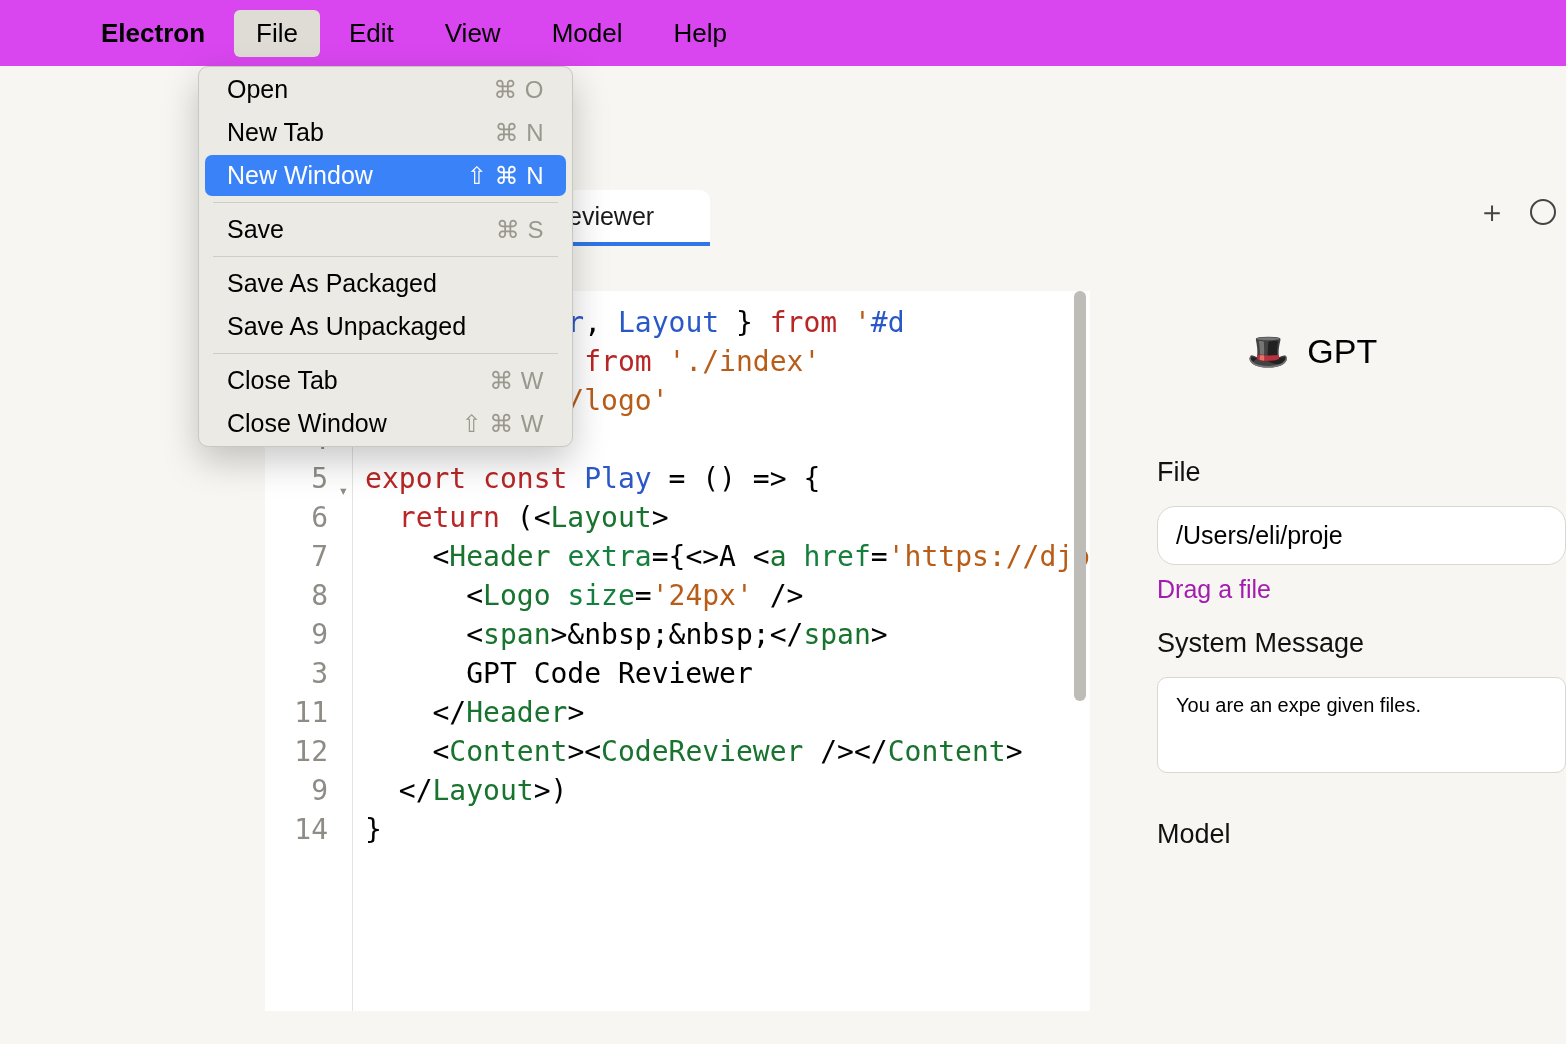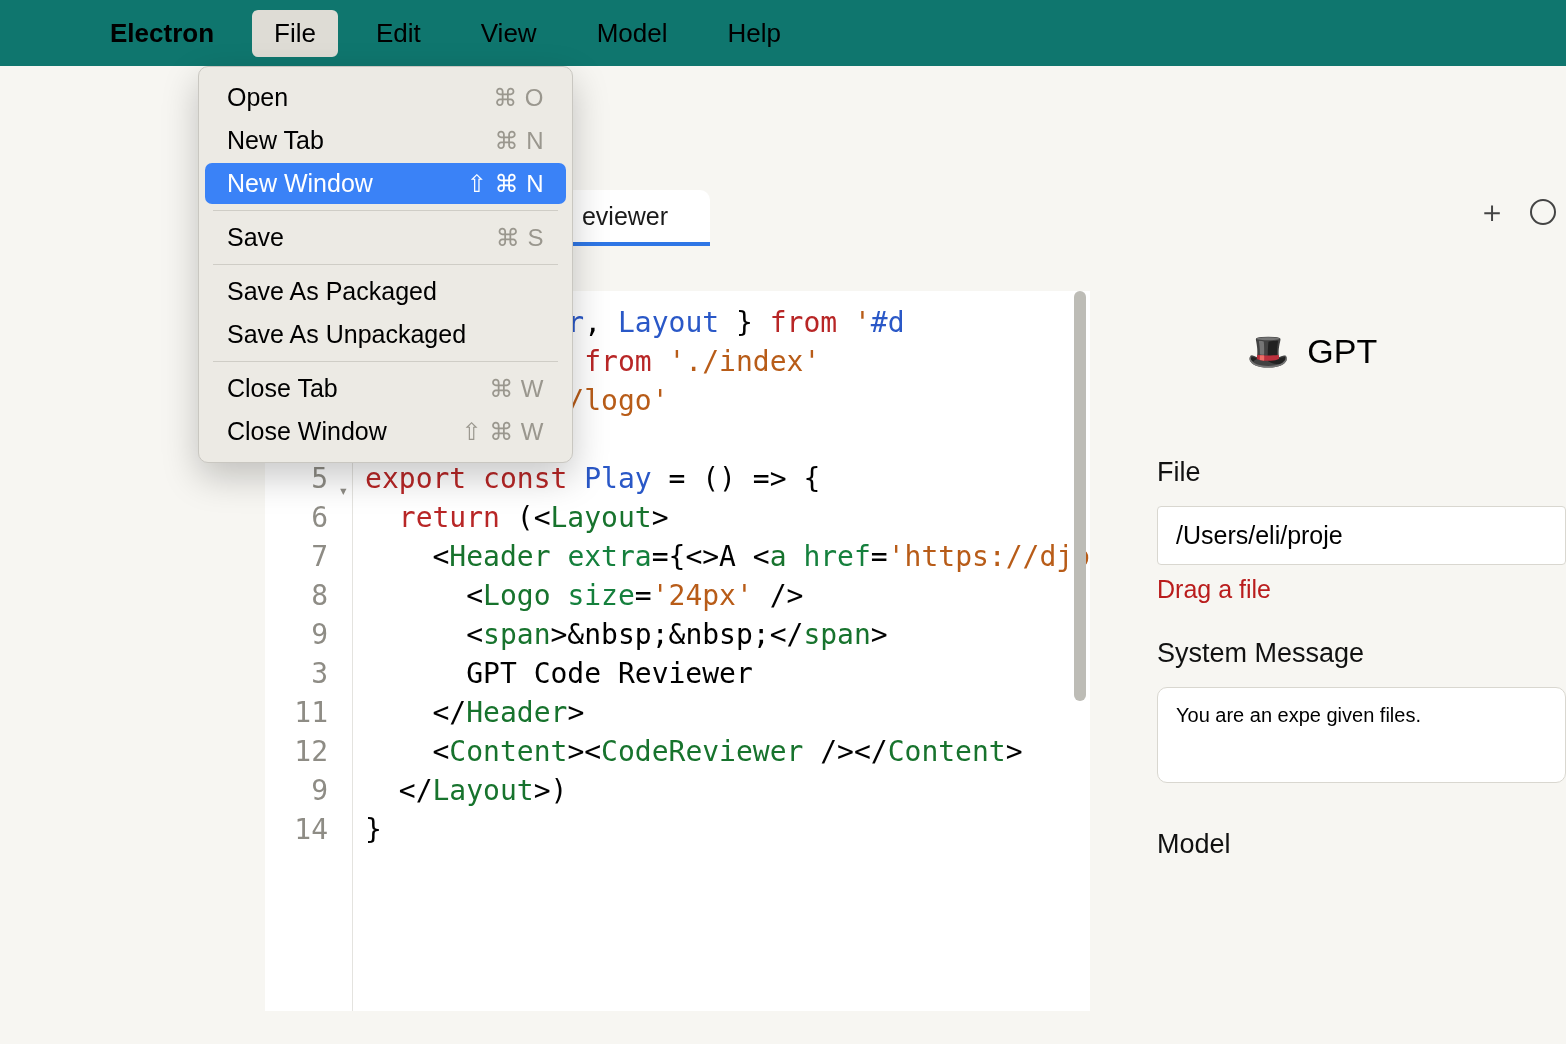--- a/index.html
+++ b/index.html
@@ -11,23 +11,23 @@
     position: relative;
   }
 
   
   .menubar {
     position: absolute;
     top: 0; left: 0; right: 0;
     height: 66px;
     display: flex;
     align-items: center;
-    gap: 16px;
+    gap: 7px;
     padding-left: 30px;
-    background: #0f766e;
+    background: #d946ef;
     font-size: 26px;
     z-index: 100;
   }
   .apple-icon { font-size: 32px; width: 56px; display:flex; align-items:center; justify-content:center; }
   .menubar-item {
     padding: 8px 22px;
     border-radius: 6px;
     cursor: default;
     user-select: none;
   }
@@ -37,21 +37,21 @@
   
   .dropdown {
     position: absolute;
     top: 66px;
     left: 198px;
     width: 375px;
     background: #eceae4;
     border: 1px solid #c9c7c1;
     border-radius: 10px;
     box-shadow: 0 14px 36px rgba(0,0,0,0.22);
-    padding: 8px 0;
+    padding: 0 0;
     z-index: 200;
     font-size: 25px;
   }
   .dropdown-item {
     display: flex;
     justify-content: space-between;
     align-items: center;
     padding: 6px 22px;
     margin: 2px 6px;
     border-radius: 7px;
@@ -97,21 +97,20 @@
     border-top-right-radius: 10px;
     padding: 0 28px;
     display: flex;
     align-items: center;
     font-size: 25px;
     color: #1a1a1a;
     border-bottom: 4px solid #2f77e6;
     position: relative;
     left: 280px;
     min-width: 170px;
-    justify-content: center;
   }
   .tab-actions {
     position: absolute;
     right: 10px;
     top: 10px;
     display:flex;
     gap:18px;
     align-items:center;
     font-size: 30px;
     color:#444;
@@ -200,30 +199,30 @@
     font-weight: 500;
     margin-bottom: 86px;
     margin-left: 90px;
   }
   .hat-icon { font-size: 34px; }
   .field-label { font-size:27px; margin-bottom:18px; color:#111;}
   .text-input {
     width: 420px;
     max-width: 100%;
     border:1px solid #d9d7d0;
-    border-radius:4px;
+    border-radius:18px;
     background:#fff;
     font-size:25px;
     padding:14px 18px;
     color:#000;
     margin-bottom: 10px;
     overflow:hidden;
     white-space:nowrap;
   }
-  .hint { color:#b91c1c; font-size:25px; margin-bottom: 34px;}
+  .hint { color:#a21caf; font-size:25px; margin-bottom: 24px;}
   .textarea {
     width: 420px;
     max-width:100%;
     border:1px solid #d9d7d0;
     border-radius:10px;
     background:#fff;
     font-size:20px;
     padding:14px 18px;
     line-height:1.35;
     height: 96px;

